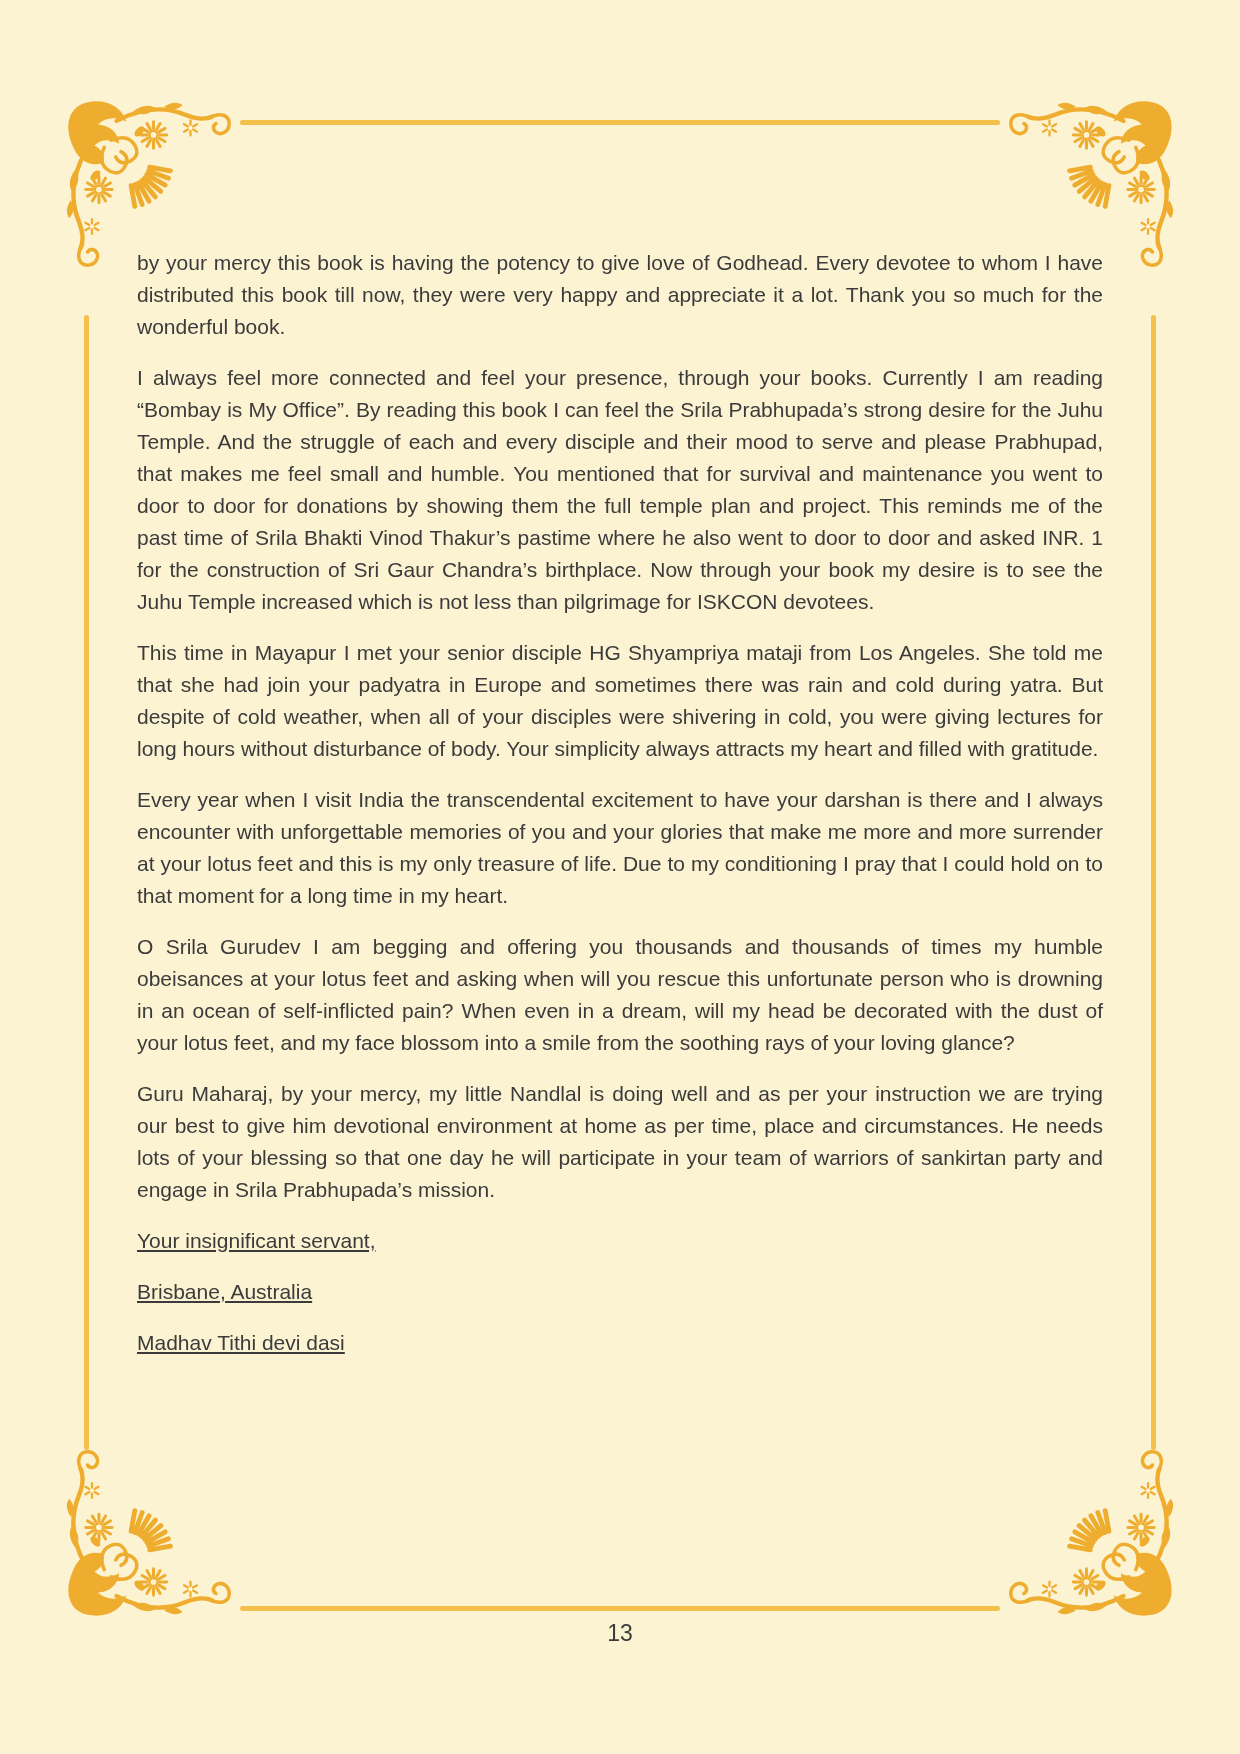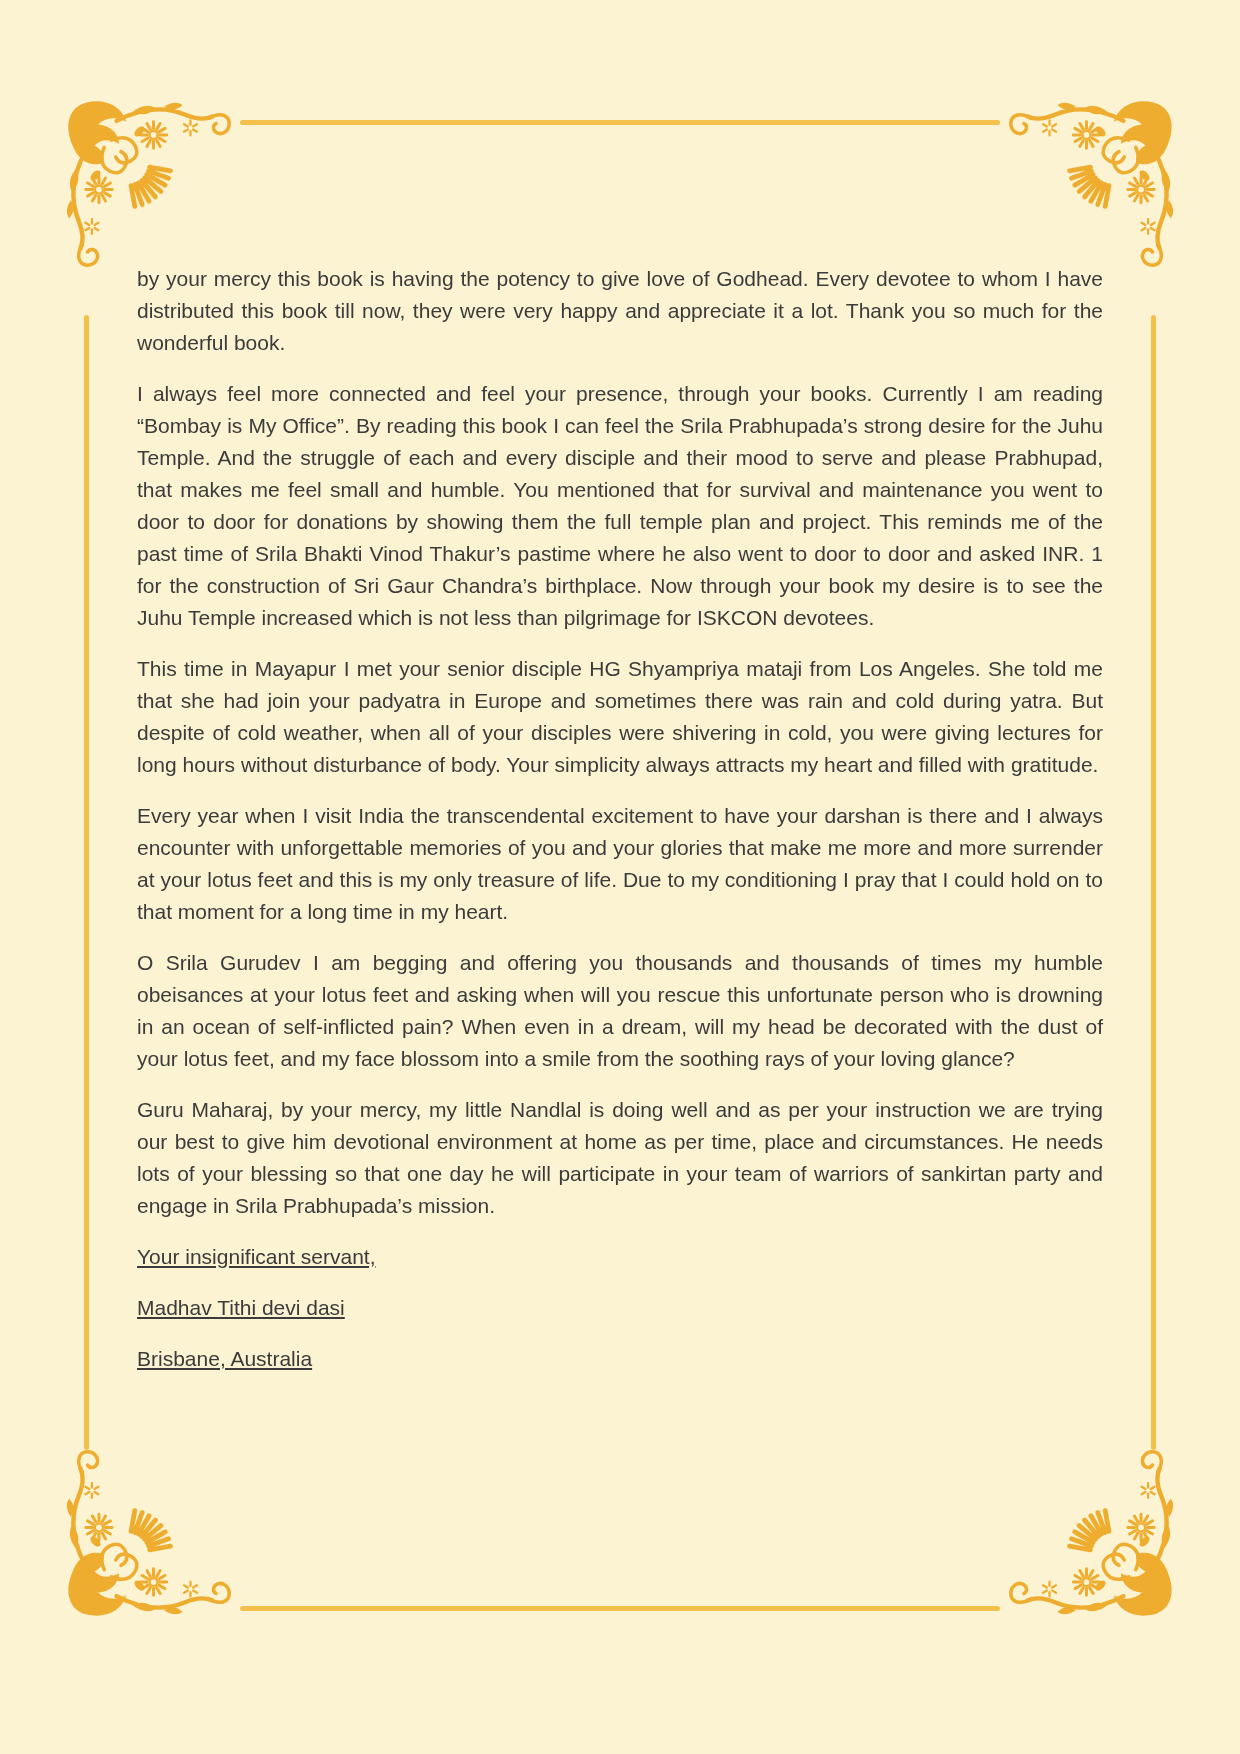--- a/index.html
+++ b/index.html
@@ -26,21 +26,21 @@
   .rule-right{left:1151px;top:315px;width:5px;height:1135px;}
   
   .corner{position:absolute;width:176px;height:176px;}
   .c-tl{left:62px;top:98px;}
   .c-tr{right:62px;top:98px;transform:scaleX(-1);}
   .c-bl{left:62px;top:1443px;transform:scaleY(-1);}
   .c-br{right:62px;top:1443px;transform:scale(-1,-1);}
   
   .letter{
     position:absolute;left:137px;top:247px;width:966px;
-    font-size:21px;line-height:32px;letter-spacing:0px;margin-top:16px;
+    font-size:21px;line-height:32px;letter-spacing:0px;
   }
   .letter p{
     margin:0 0 19px 0;
     text-align:justify;
     text-justify:inter-word;
   }
   .letter p.sig{text-align:left;text-decoration:underline;}
   .page-number{
     position:absolute;left:0;top:1620px;width:1240px;
     text-align:center;font-size:23px;color:var(--ink);
@@ -117,18 +117,19 @@
   <div class="rule rule-right"></div>
 
   <div class="letter">
     <p>by your mercy this book is having the potency to give love of Godhead. Every devotee to whom I have distributed this book till now, they were very happy and appreciate it a lot. Thank you so much for the wonderful book.</p>
     <p>I always feel more connected and feel your presence, through your books. Currently I am reading “Bombay is My Office”. By reading this book I can feel the Srila Prabhupada’s strong desire for the Juhu Temple. And the struggle of each and every disciple and their mood to serve and please Prabhupad, that makes me feel small and humble. You mentioned that for survival and maintenance you went to door to door for donations by showing them the full temple plan and project. This reminds me of the past time of Srila Bhakti Vinod Thakur’s pastime where he also went to door to door and asked INR. 1 for the construction of Sri Gaur Chandra’s birthplace. Now through your book my desire is to see the Juhu Temple increased which is not less than pilgrimage for ISKCON devotees.</p>
     <p>This time in Mayapur I met your senior disciple HG Shyampriya mataji from Los Angeles. She told me that she had join your padyatra in Europe and sometimes there was rain and cold during yatra. But despite of cold weather, when all of your disciples were shivering in cold, you were giving lectures for long hours without disturbance of body. Your simplicity always attracts my heart and filled with gratitude.</p>
     <p>Every year when I visit India the transcendental excitement to have your darshan is there and I always encounter with unforgettable memories of you and your glories that make me more and more surrender at your lotus feet and this is my only treasure of life. Due to my conditioning I pray that I could hold on to that moment for a long time in my heart.</p>
     <p>O Srila Gurudev I am begging and offering you thousands and thousands of times my humble obeisances at your lotus feet and asking when will you rescue this unfortunate person who is drowning in an ocean of self-inflicted pain? When even in a dream, will my head be decorated with the dust of your lotus feet, and my face blossom into a smile from the soothing rays of your loving glance?</p>
     <p>Guru Maharaj, by your mercy, my little Nandlal is doing well and as per your instruction we are trying our best to give him devotional environment at home as per time, place and circumstances. He needs lots of your blessing so that one day he will participate in your team of warriors of sankirtan party and engage in Srila Prabhupada’s mission.</p>
     <p class="sig">Your insignificant servant,</p>
+    <p class="sig">Brisbane, Australia</p>
     <p class="sig">Madhav Tithi devi dasi</p>
-    <p class="sig">Brisbane, Australia</p>
   </div>
 
+  <div class="page-number">13</div>
 
 </div>
 
 </body></html>

